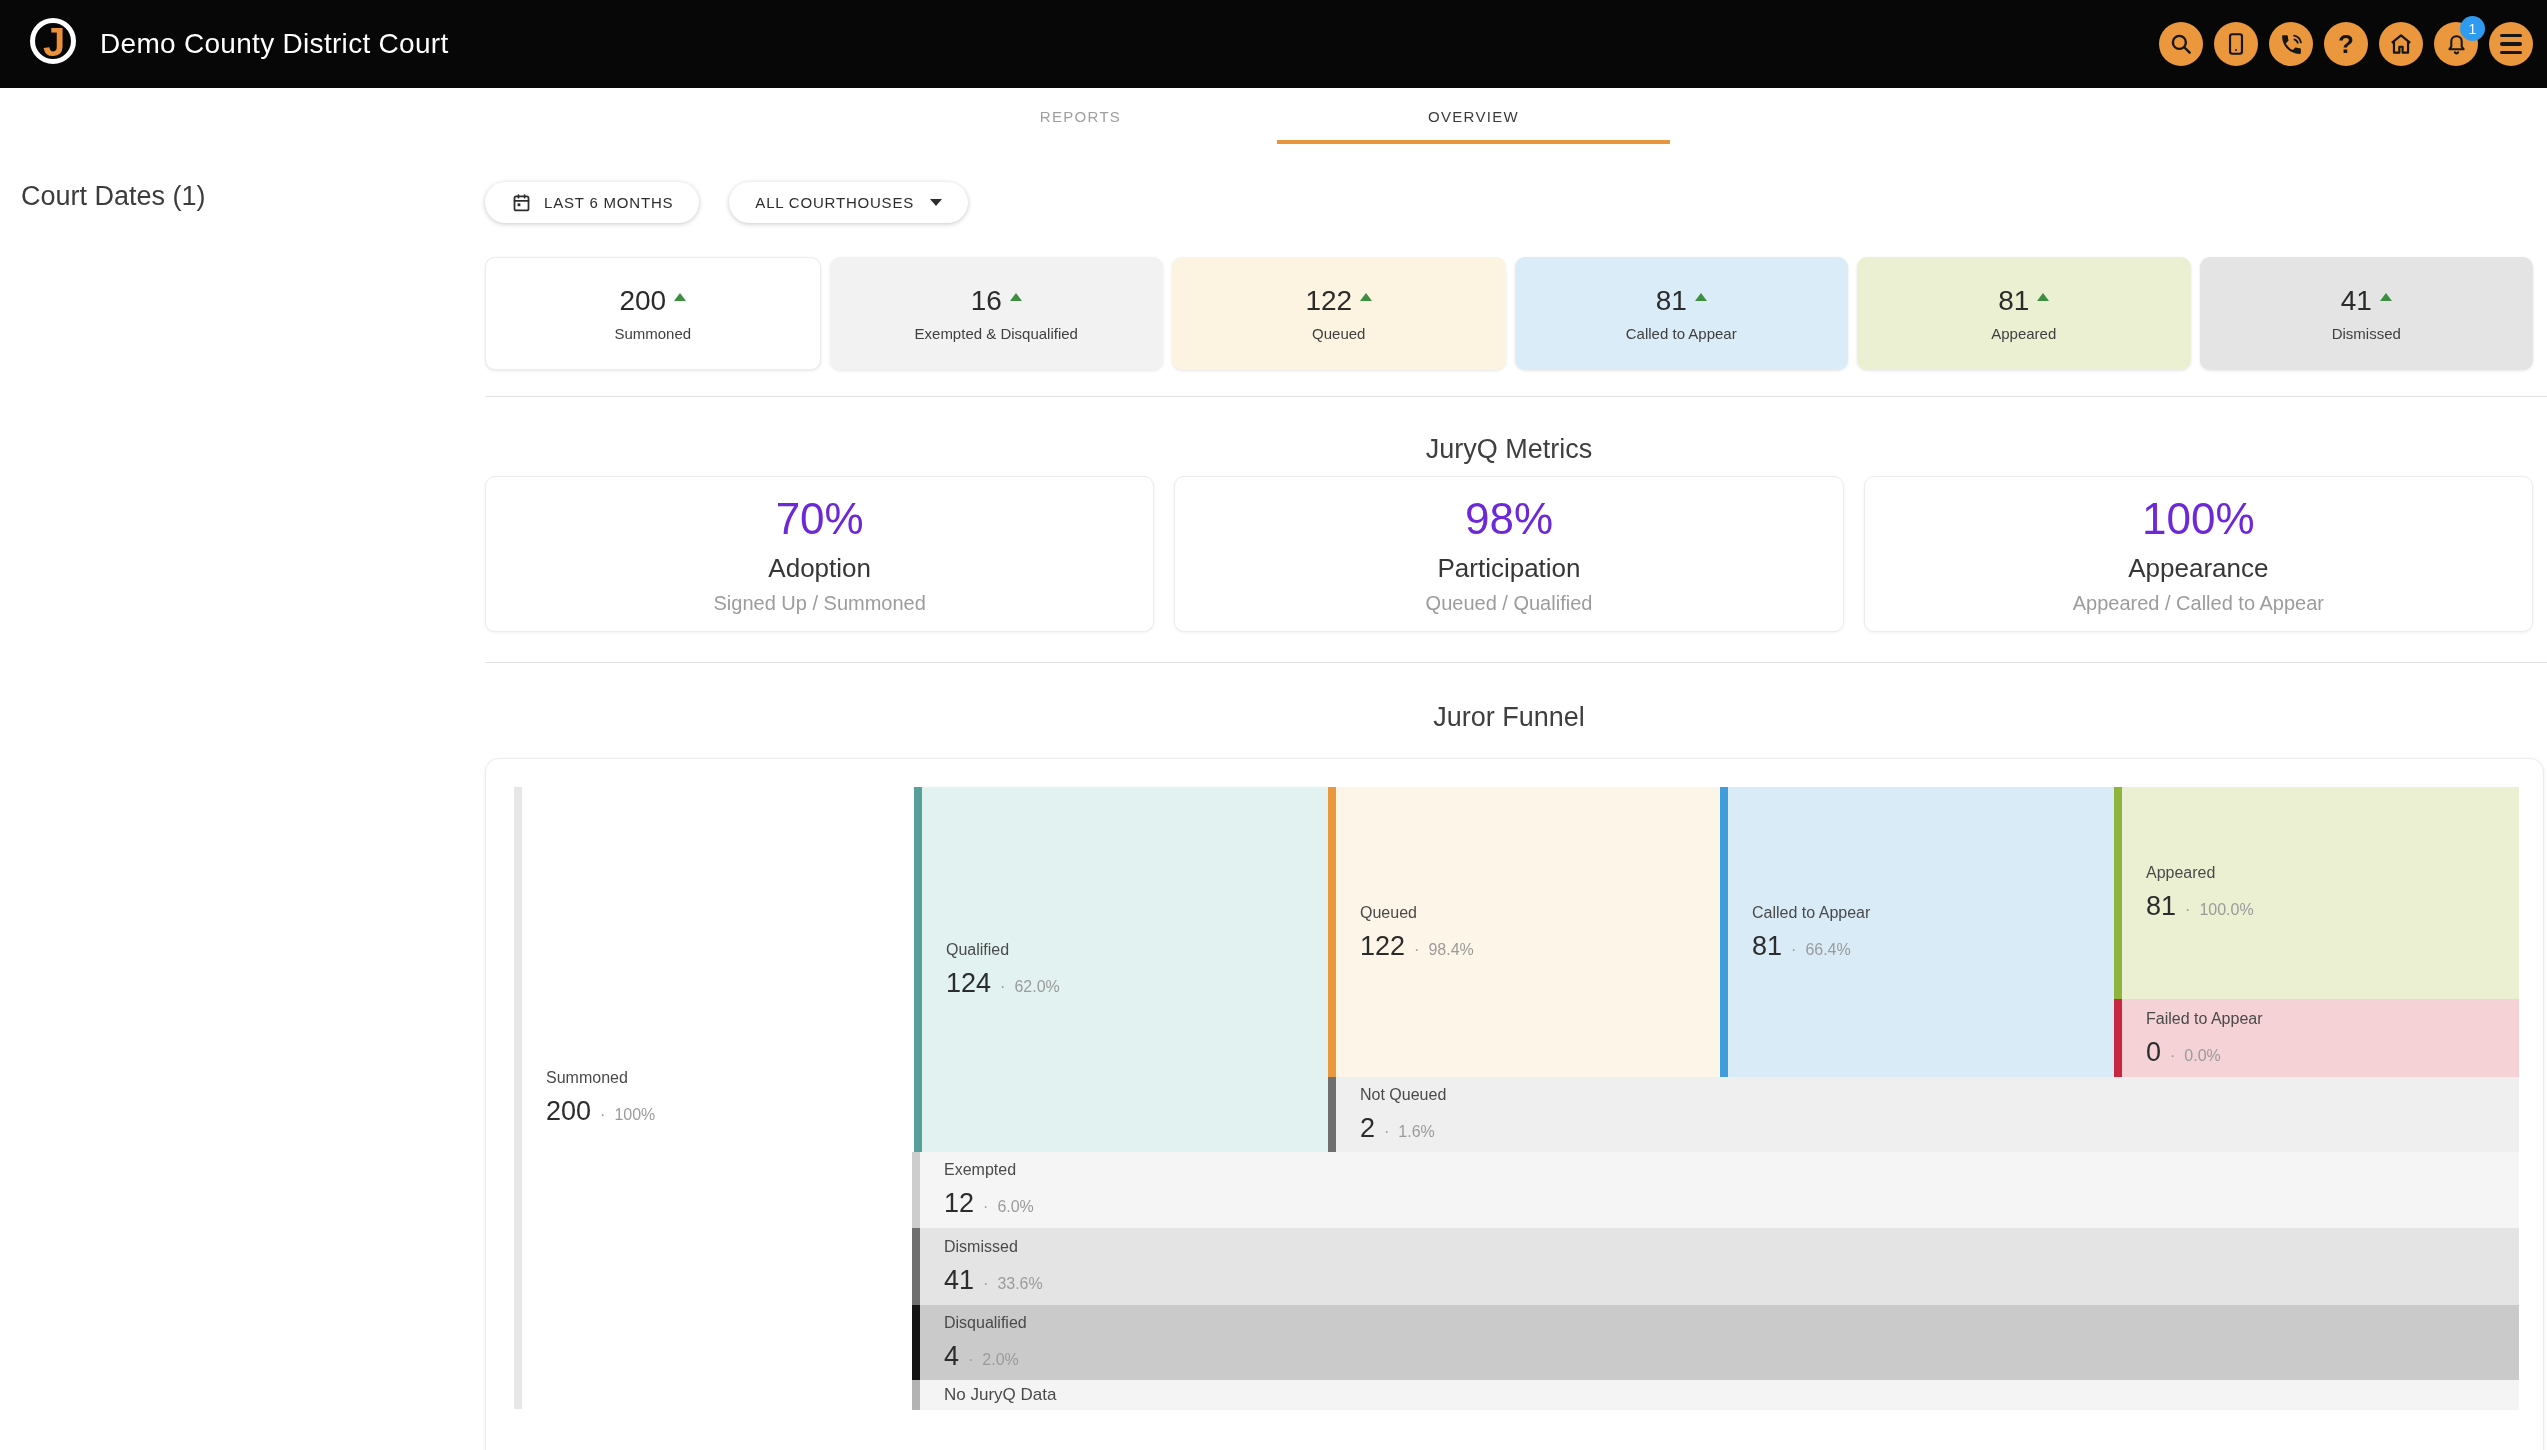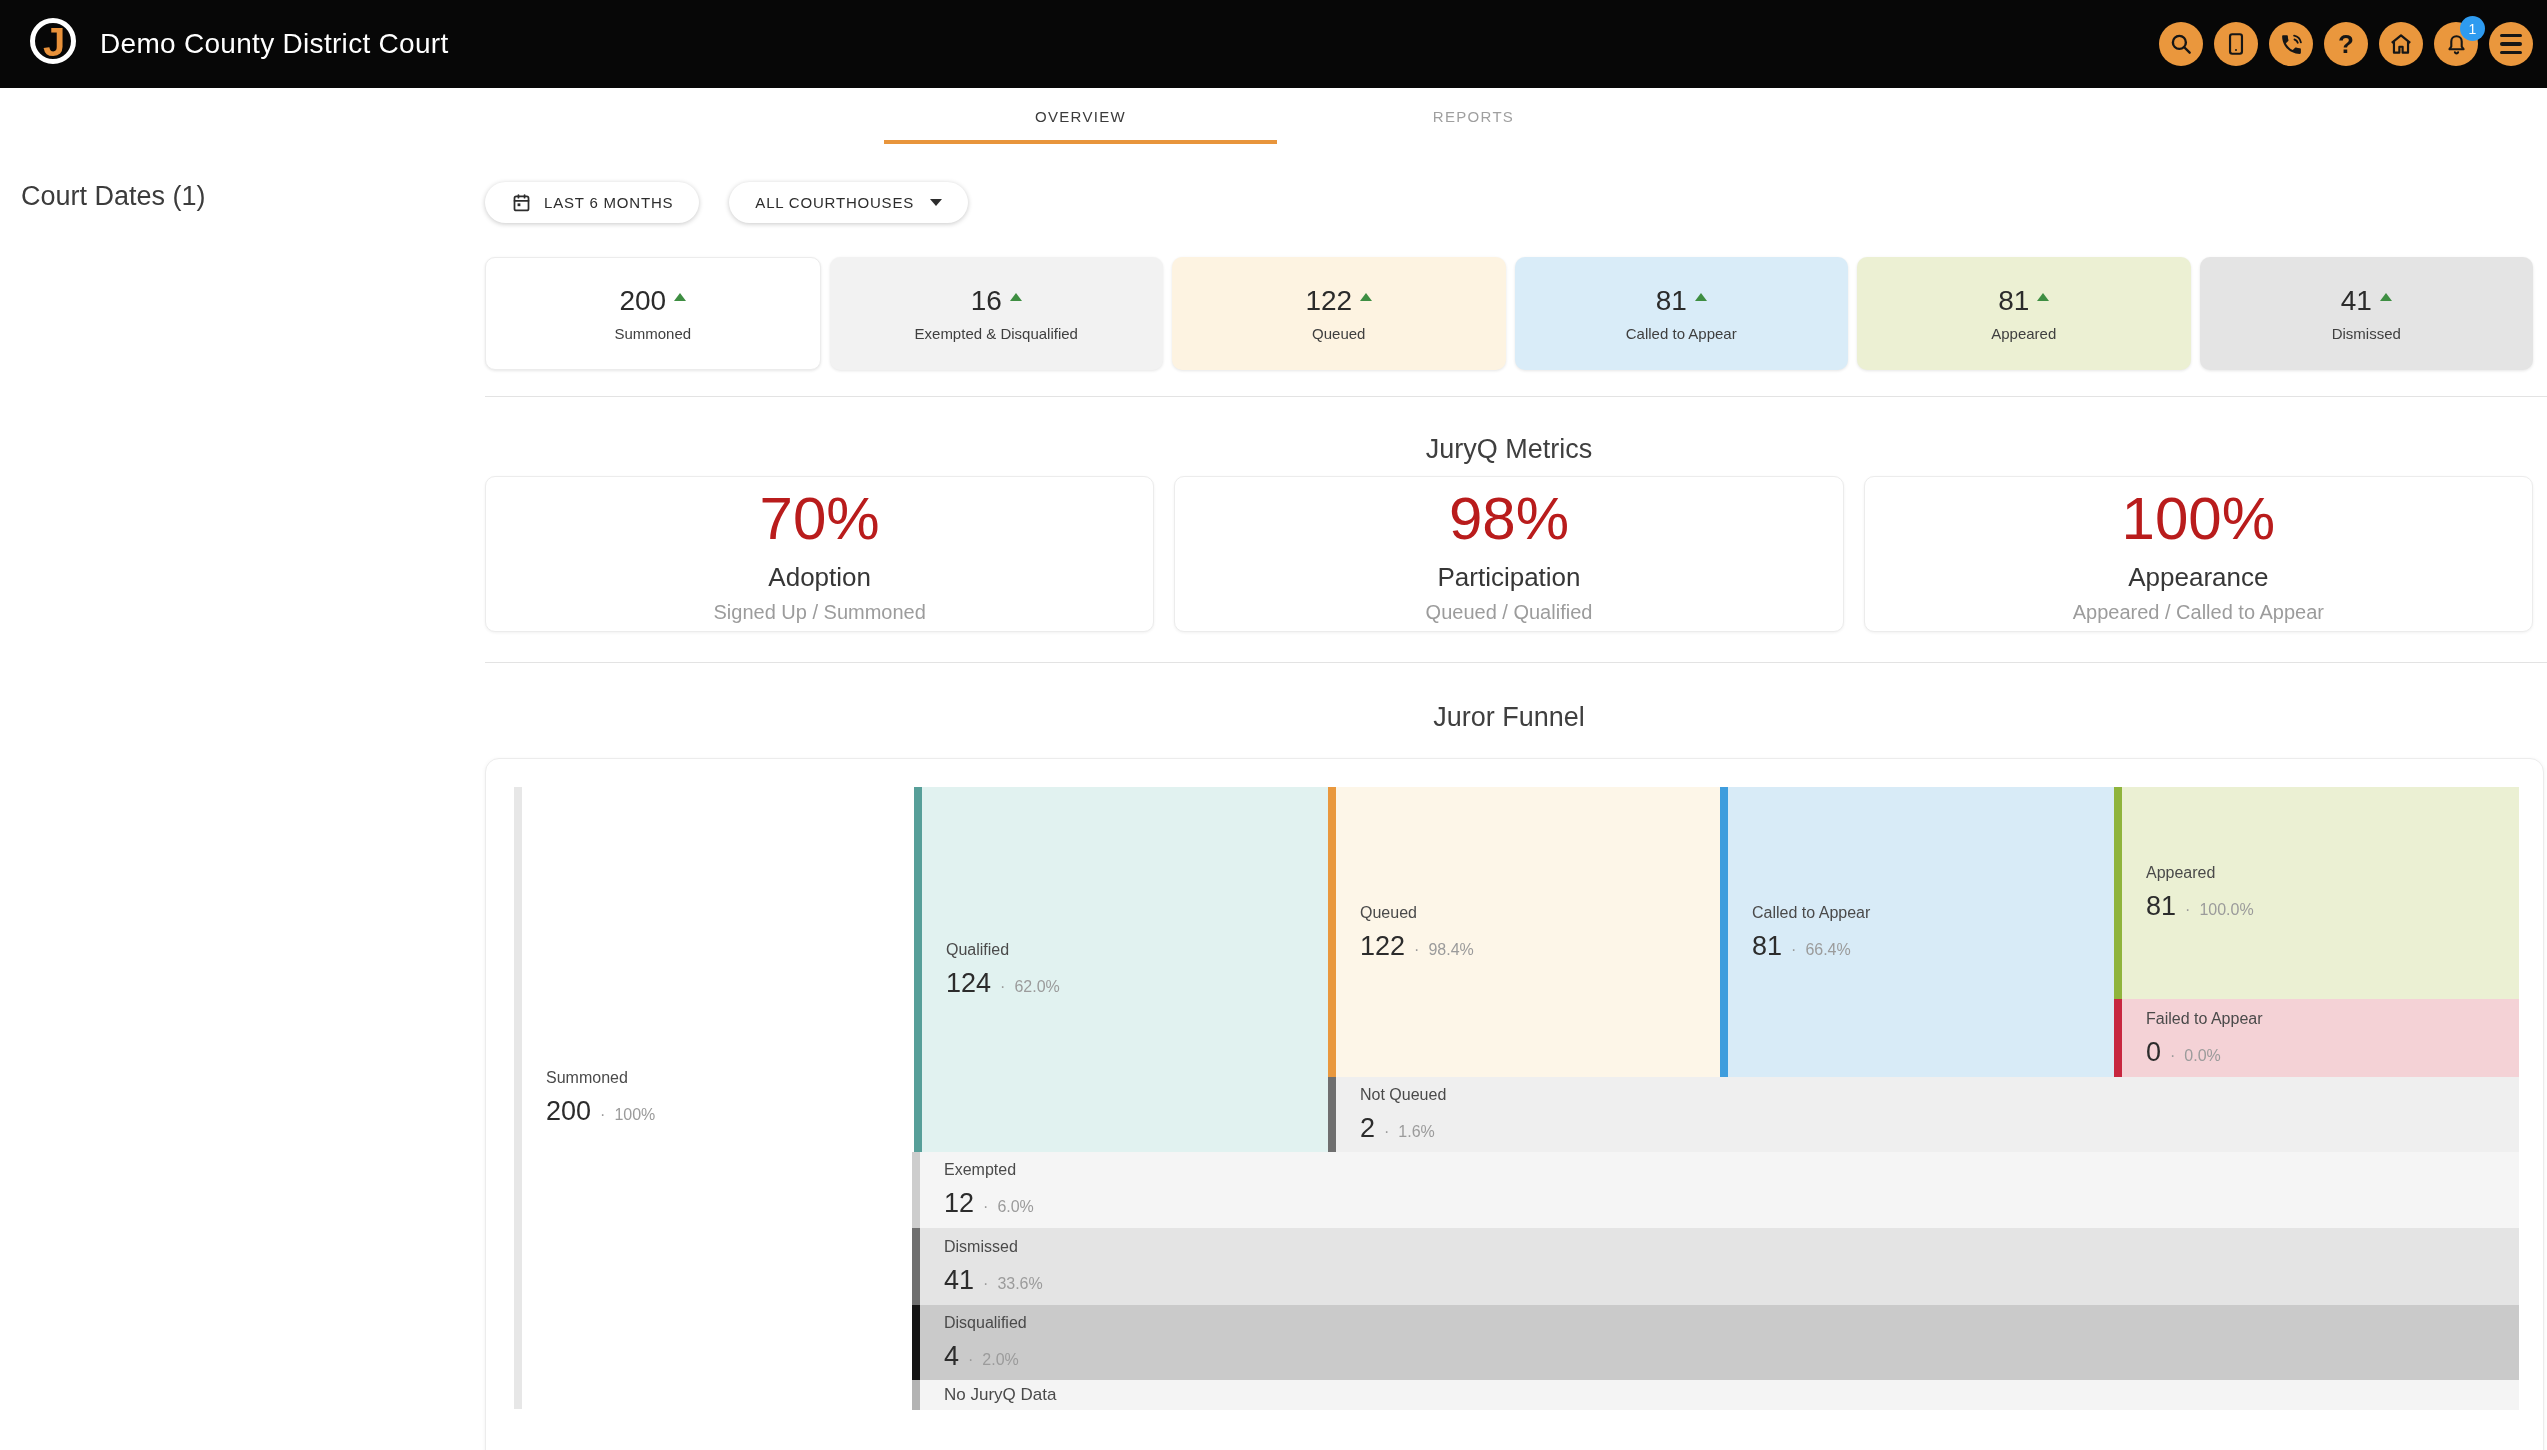--- a/index.html
+++ b/index.html
@@ -74,21 +74,21 @@
   .d1 { top:396px; } .d2 { top:662px; }
   .section-title { position:absolute; left:485px; width:2048px; text-align:center; font-size:27px;
                    color:#3f3f3f; }
   .t1 { top:434px; } .t2 { top:702px; }
 
   
   .metrics { position:absolute; left:485px; top:476px; width:2048px; display:flex; gap:20px; }
   .metric-card { flex:1 1 0; height:156px; background:#fff; border:1px solid #ececec; border-radius:10px;
                  display:flex; flex-direction:column; align-items:center; justify-content:center;
                  box-shadow:0 1px 3px rgba(0,0,0,0.06); }
-  .metric-value { font-size:60px; color:#b91c1c; }
+  .metric-value { font-size:44px; color:#6d28d9; }
   .metric-label { font-size:26px; color:#363636; margin-top:9px; }
   .metric-sub { font-size:20px; color:#9c9c9c; margin-top:8px; }
 
   
   .funnel-card { position:absolute; left:485px; top:758px; width:2059px; height:736px; background:#fff;
                  border:1px solid #ececec; border-radius:14px; box-shadow:0 1px 4px rgba(0,0,0,0.06); }
   .seg { position:absolute; border-left:8px solid transparent; display:flex; flex-direction:column;
          justify-content:center; padding-left:24px; }
   .seg-label { font-size:16px; color:#4a4a4a; }
   .seg-value-row { display:flex; align-items:baseline; gap:9px; margin-top:9px; }
@@ -159,22 +159,22 @@
             <i></i>
             <i></i>
             <i></i>
           </span>
       </div>
     </div>
   </div>
 
   <div class="tabbar">
     <div class="tabs">
+      <div class="tab">REPORTS</div>
       <div class="tab active">OVERVIEW</div>
-      <div class="tab">REPORTS</div>
     </div>
   </div>
 
   <div class="court-heading">Court Dates (1)</div>
 
   <div class="filters">
     <button class="pill">
       <svg width="21" height="21" viewBox="0 0 24 24" fill="none" stroke="#2d2d2d" stroke-width="2" stroke-linecap="round">
         <rect x="4" y="5" width="16" height="16" rx="2"></rect>
         <line x1="4" y1="10" x2="20" y2="10"></line>

